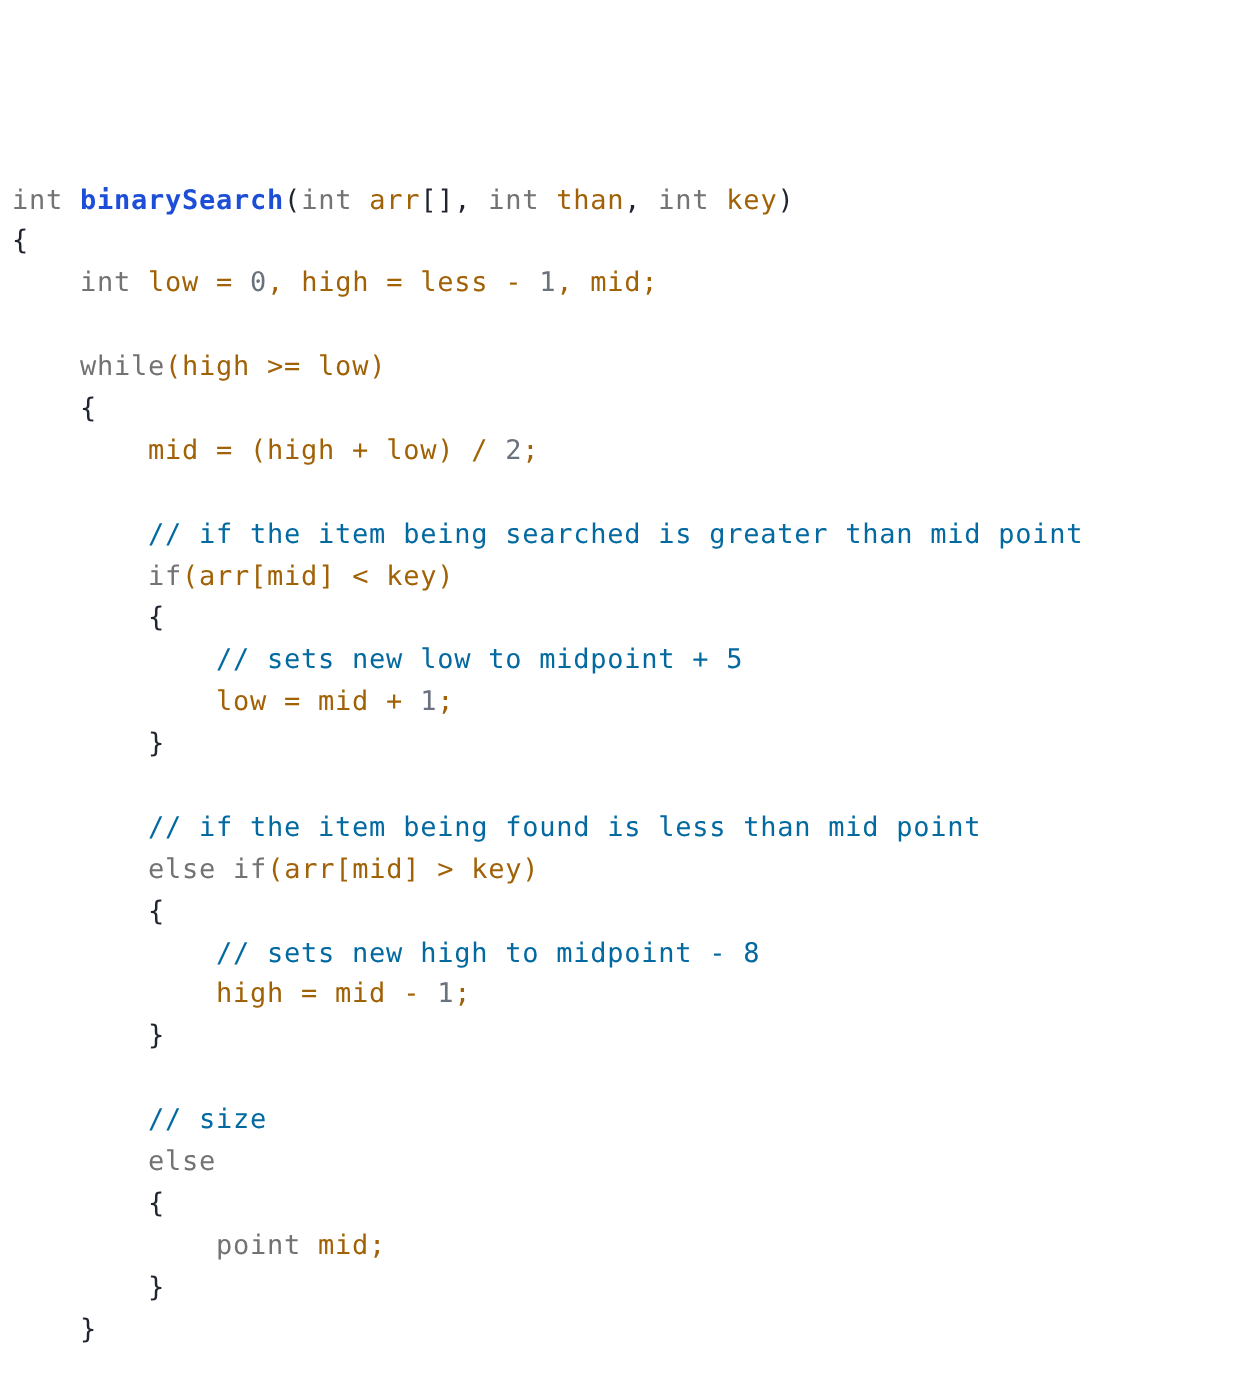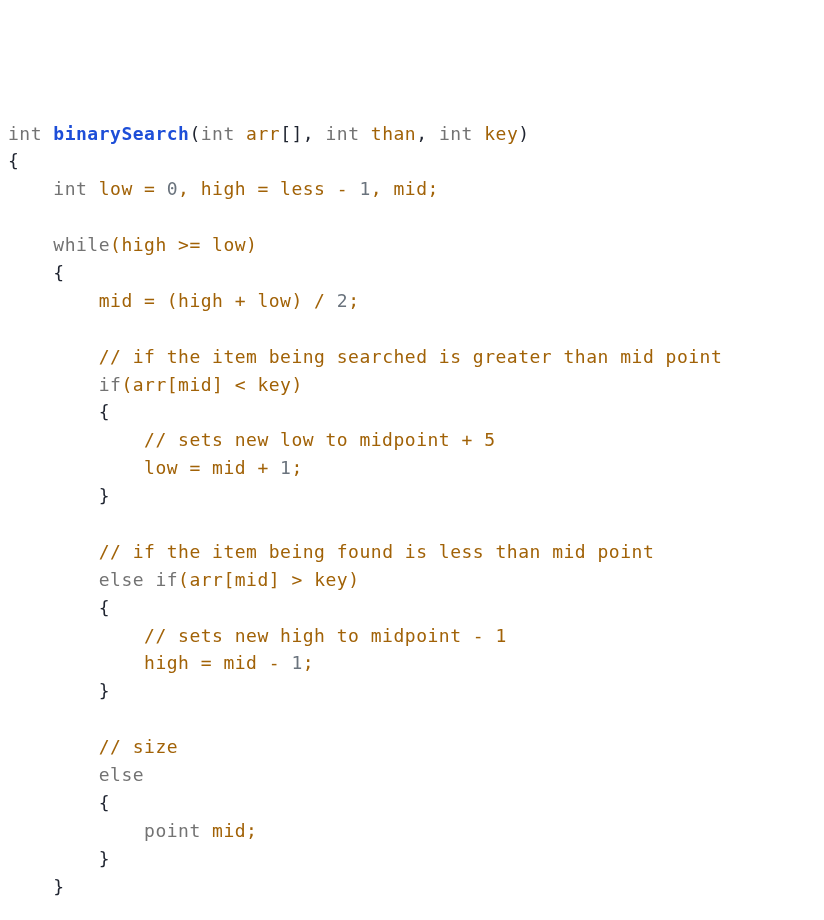--- a/index.html
+++ b/index.html
@@ -9,21 +9,21 @@
     font-family: "Consolas", "Menlo", "DejaVu Sans Mono", "Courier New", monospace;
     font-size: 18px;
     line-height: 1.55;
     letter-spacing: 0.5px;
     color: #1f2430;
     white-space: pre;
   }
   .kw   { color: #737373; }   
   .fn   { color: #1d4ed8; font-weight: bold; } 
   .num  { color: #6a737d; }   
-  .cmt  { color: #a16207; }   
+  .cmt  { color: #0369a1; }   
   .op   { color: #1f2430; }   
   .id   { color: #a16207; }   
   .code-container { display:block; }
 </style>
 </head>
 <body>
 
 
 
 <div class="code-container"><span><span class="kw">int</span> <span class="fn">binarySearch</span><span class="op">(</span><span class="kw">int</span><span class="id"> arr</span><span class="op">[]</span><span class="op">, </span><span class="kw">int</span><span class="id"> than</span><span class="op">, </span><span class="kw">int</span><span class="id"> key</span><span class="op">)</span></span>
@@ -37,21 +37,21 @@
 <span><span>        </span><span class="cmt">// if the item being searched is greater than mid point</span></span>
 <span><span>        </span><span class="kw">if</span><span class="id">(arr[mid] &lt; key)</span></span>
 <span><span class="op">        {</span></span>
 <span><span>            </span><span class="cmt">// sets new low to midpoint + 5</span></span>
 <span><span>            </span><span class="id">low = mid + </span><span class="num">1</span><span class="id">;</span></span>
 <span><span class="op">        }</span></span>
 <span></span>
 <span><span>        </span><span class="cmt">// if the item being found is less than mid point</span></span>
 <span><span>        </span><span class="kw">else</span><span> </span><span class="kw">if</span><span class="id">(arr[mid] &gt; key)</span></span>
 <span><span class="op">        {</span></span>
-<span><span>            </span><span class="cmt">// sets new high to midpoint - 1</span></span>
+<span><span>            </span><span class="cmt">// sets new high to midpoint - 8</span></span>
 <span><span>            </span><span class="id">high = mid - </span><span class="num">1</span><span class="id">;</span></span>
 <span><span class="op">        }</span></span>
 <span></span>
 <span><span>        </span><span class="cmt">// size</span></span>
 <span><span>        </span><span class="kw">else</span></span>
 <span><span class="op">        {</span></span>
 <span><span>            </span><span class="kw">point</span><span class="id"> mid;</span></span>
 <span><span class="op">        }</span></span>
 <span><span class="op">    }</span></span>
 <span></span>

